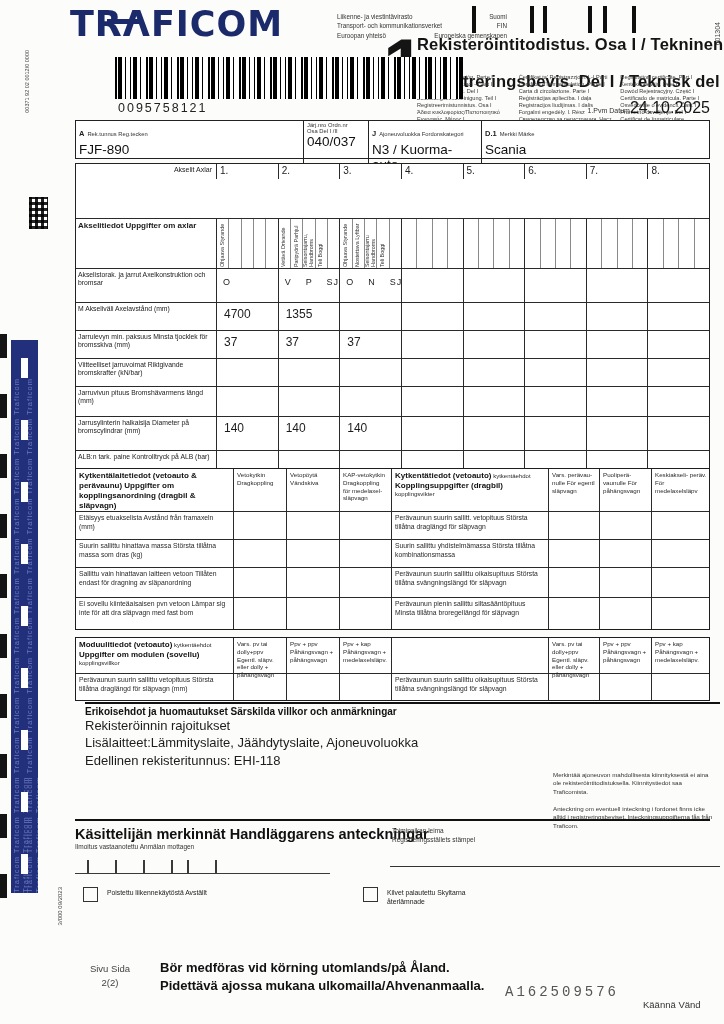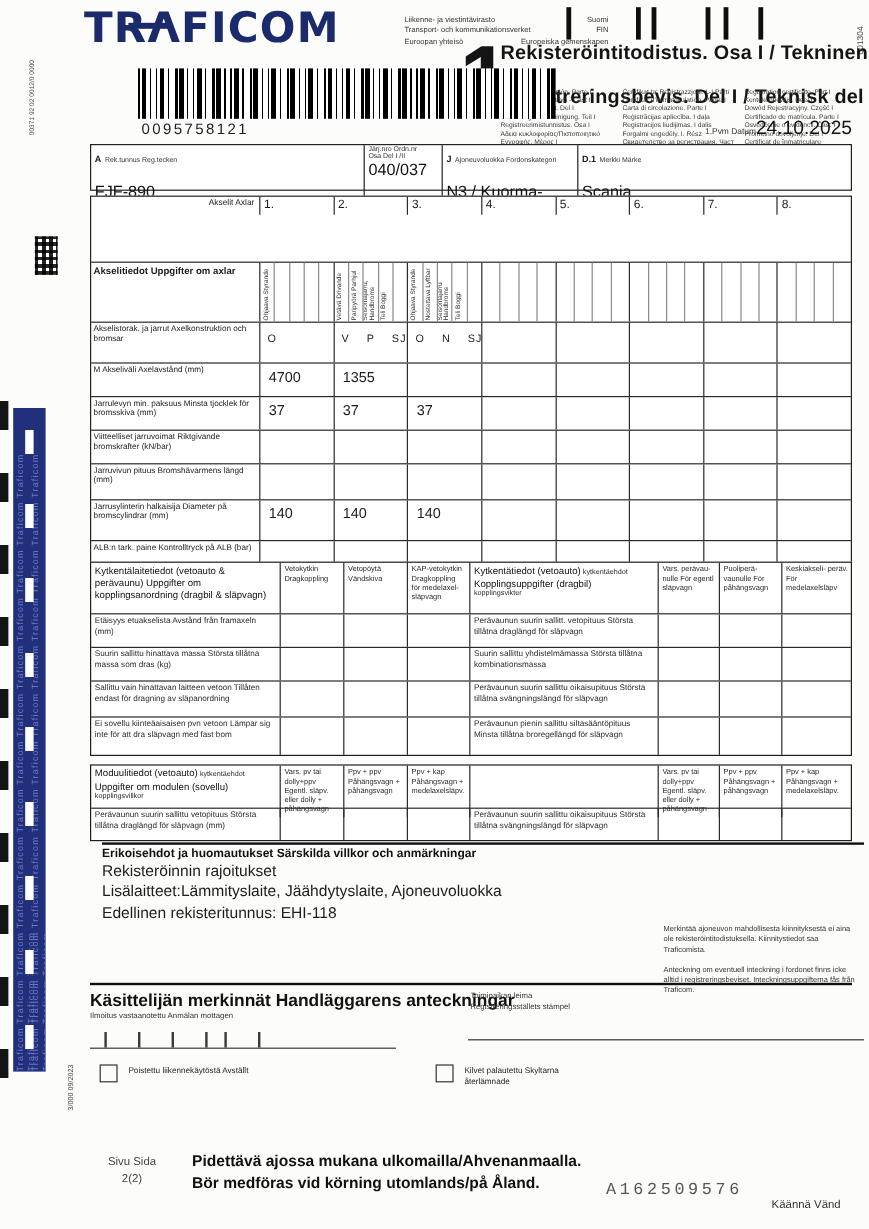--- a/index.html
+++ b/index.html
@@ -28,21 +28,21 @@
   .date-line { right:14px; top:99px; display:flex; align-items:baseline; gap:0; }
   .date-lab { font-size:7px; color:#333; }
   .date-val { font-size:16px; color:#141414; }
 
   
   .id-table { left:75px; top:120px; width:635px; height:39px; display:grid; grid-template-columns:227px 65px 113px 230px; border:1.6px solid #222; background:#fff; }
   .id-cell { border-left:1.3px solid #222; padding:1px 3px; position:relative; }
   .id-cell:first-child { border-left:none; }
   .key { font-size:7.5px; font-weight:bold; margin-right:3px; }
   .lab { font-size:5.8px; color:#333; }
-  .val { display:block; font-size:13.5px; margin-top:12px; color:#111; }
+  .val { display:block; font-size:13.5px; margin-top:2px; color:#111; }
 
   
   .axle-table { left:75px; top:163px; width:635px; border:1.6px solid #222; background:#fff; }
   .agrid { display:grid; grid-template-columns:140px repeat(8,1fr); }
   .acell { border-left:1px solid #2a2a2a; min-width:0; }
   .anum { font-size:10px; padding:1px 0 0 3px; }
   .acorner-top { text-align:right; font-size:7px; padding:2px 4px 0 0; }
   .acorner-main { font-size:8px; font-weight:bold; padding:2px 2px; line-height:1.2; }
   .subwrap { display:flex; height:100%; }
   .sub { flex:1; border-left:1px solid #8a8a8a; overflow:hidden; display:flex; justify-content:center; padding-top:2px; }
@@ -56,21 +56,21 @@
   .hdr-row { height:15px; }
   .sub-row { height:50px; border-top:1px solid #2a2a2a;margin-top:39px; }
 
   
   .cgrid { display:grid; grid-template-columns:157px 53px 53px 52px 157px 51px 52px 60px; }
   .coupling-table, .module-table { left:75px; width:635px; border:1.8px solid #1d1d1d; background:#fff; }
   .coupling-table { top:468px; }
   .module-table { top:637px; }
   .ccell { border-left:1px solid #2a2a2a; padding:2px 3px; min-width:0; font-size:6.2px; line-height:1.25; color:#2a2a2a; }
   .ccell:first-child, .ccell.c0 { border-left:none; }
-  .ctitle-big { font-size:8px; font-weight:normal; line-height:1.25; color:#111; }
+  .ctitle-big { font-size:8px; font-weight:bold; line-height:1.25; color:#111; }
   .ctitle-small { font-size:6px; font-weight:normal; }
   .crow { border-top:1px solid #2a2a2a; }
   .clabel { font-size:6.8px; line-height:1.3; }
 
   
   .special { left:85px; top:702px; width:635px; border-top:2.2px solid #111; padding-top:2px; }
   .special-title { font-size:10px; font-weight:bold; color:#111; }
   .special-lines div { font-size:13px; line-height:1.33; color:#1d1d1d; }
 
   
@@ -521,17 +521,17 @@
     <div class="note-para">Merkintää ajoneuvon mahdollisesta kiinnityksestä ei aina ole rekisteröintitodistuksella. Kiinnitystiedot saa Traficomista.</div>
     <div class="note-para">Anteckning om eventuell inteckning i fordonet finns icke alltid i registreringsbeviset. Inteckningsuppgifterna fås från Traficom.</div>
   </div>
 <div class="abs hr-right"></div>
 
 <div class="abs page-num">
   <div>Sivu Sida</div>
   <div>2(2)</div>
 </div>
 <div class="abs carry-note">
+  <div>Bör medföras vid körning utomlands/på Åland.</div>
   <div>Pidettävä ajossa mukana ulkomailla/Ahvenanmaalla.</div>
-  <div>Bör medföras vid körning utomlands/på Åland.</div>
 </div>
 <div class="abs doc-number">A162509576</div>
 <div class="abs turn">Käännä Vänd</div>
 
 </body></html>

